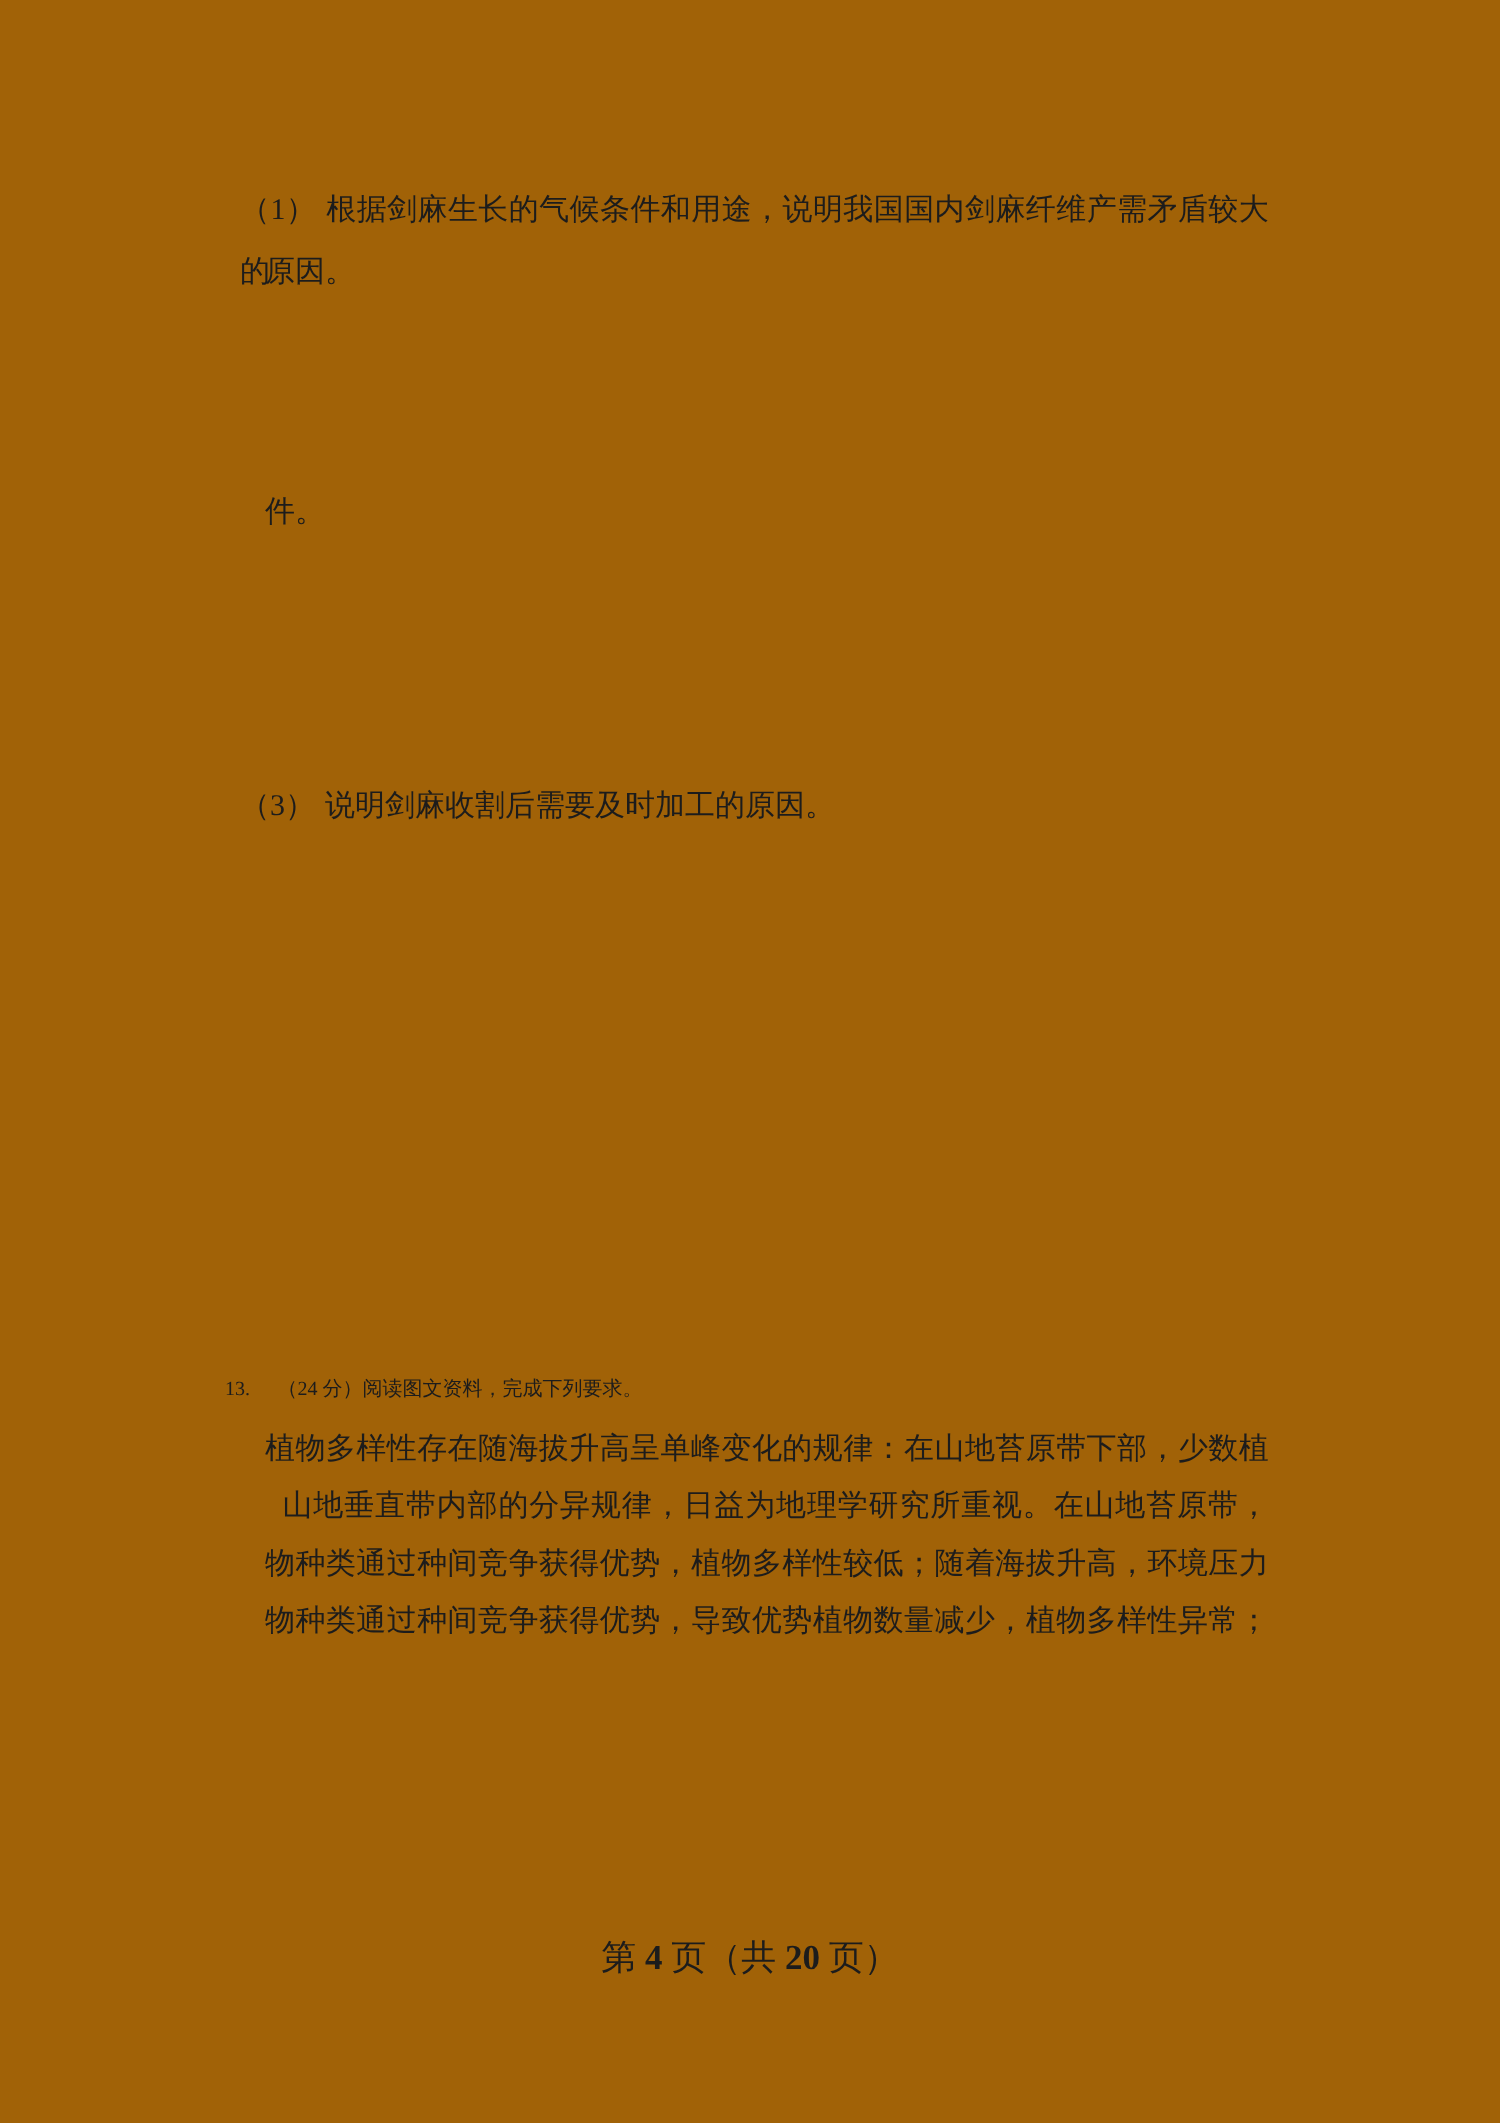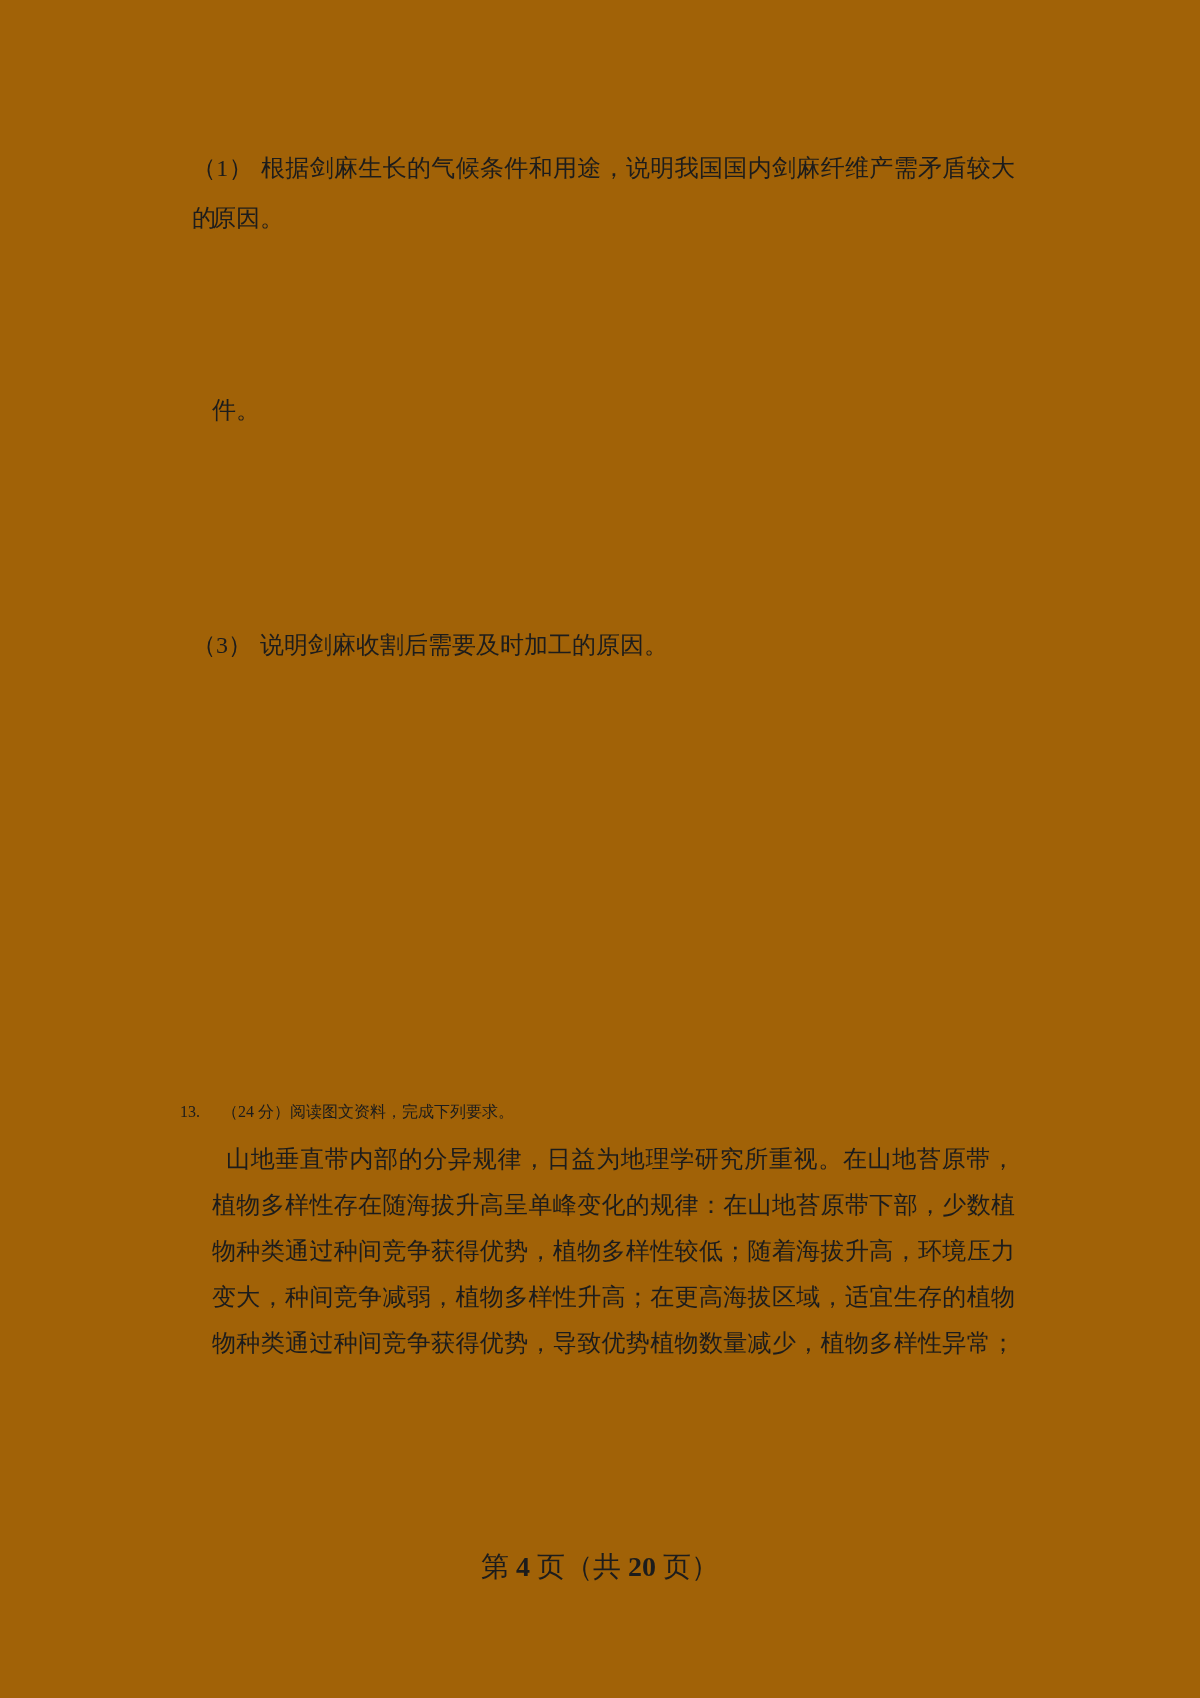--- a/index.html
+++ b/index.html
@@ -109,24 +109,23 @@
   <section class="q" style="top:620px">
     <div class="line"><span class="marker">（3）</span><span>说明剑麻收割后需要及时加工的原因。</span></div>
   </section>
 
 
   <section class="q13">
     <span class="num">13.</span><span>（24 分）阅读图文资料，完成下列要求。</span>
   </section>
 
   <section class="passage">
+    <div class="pline">植物多样性存在随海拔升高呈单峰变化的规律：在山地苔原带下部，少数植</div>
     <div class="pline first">山地垂直带内部的分异规律，日益为地理学研究所重视。在山地苔原带，</div>
-    <div class="pline">植物多样性存在随海拔升高呈单峰变化的规律：在山地苔原带下部，少数植</div>
     <div class="pline">物种类通过种间竞争获得优势，植物多样性较低；随着海拔升高，环境压力</div>
-    <div class="pline">变大，种间竞争减弱，植物多样性升高；在更高海拔区域，适宜生存的植物</div>
     <div class="pline">物种类通过种间竞争获得优势，导致优势植物数量减少，植物多样性异常；</div>
   </section>
 
   <div class="footer">
     <span>第 </span><span class="b">4</span><span> 页（共 </span><span class="b">20</span><span> 页）</span>
   </div>
 
 </div>
 
 </body></html>

